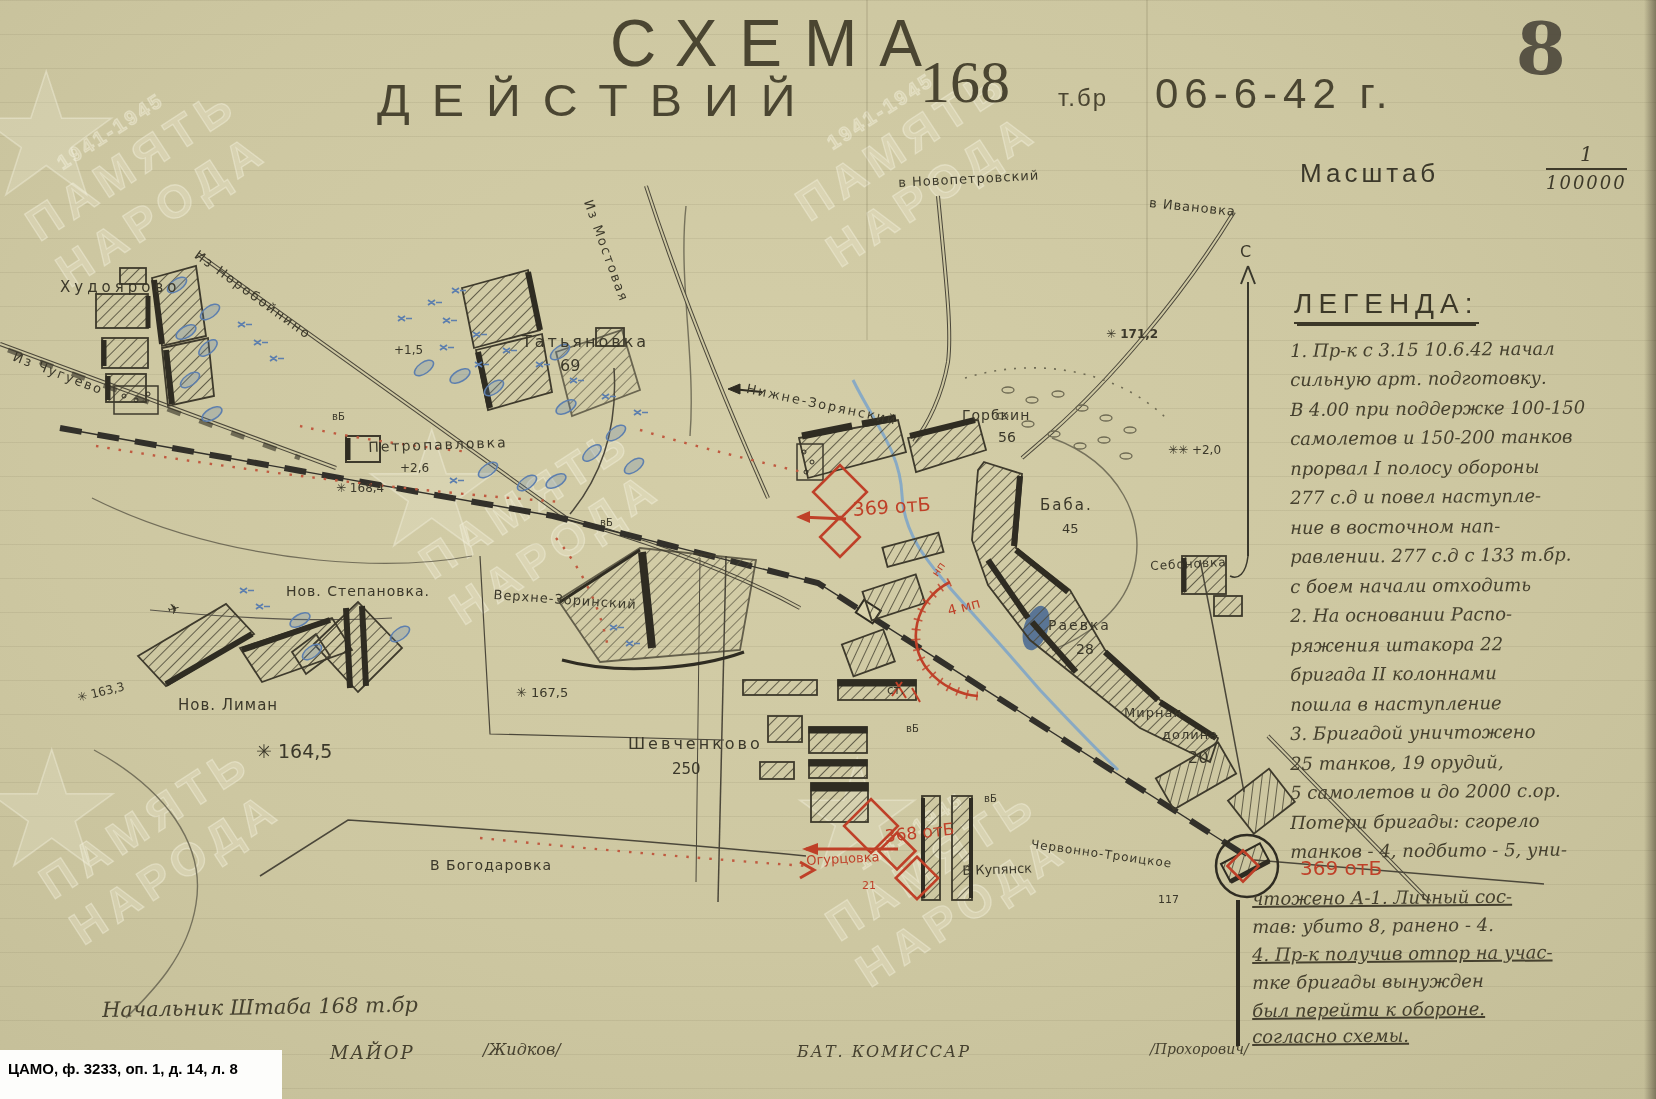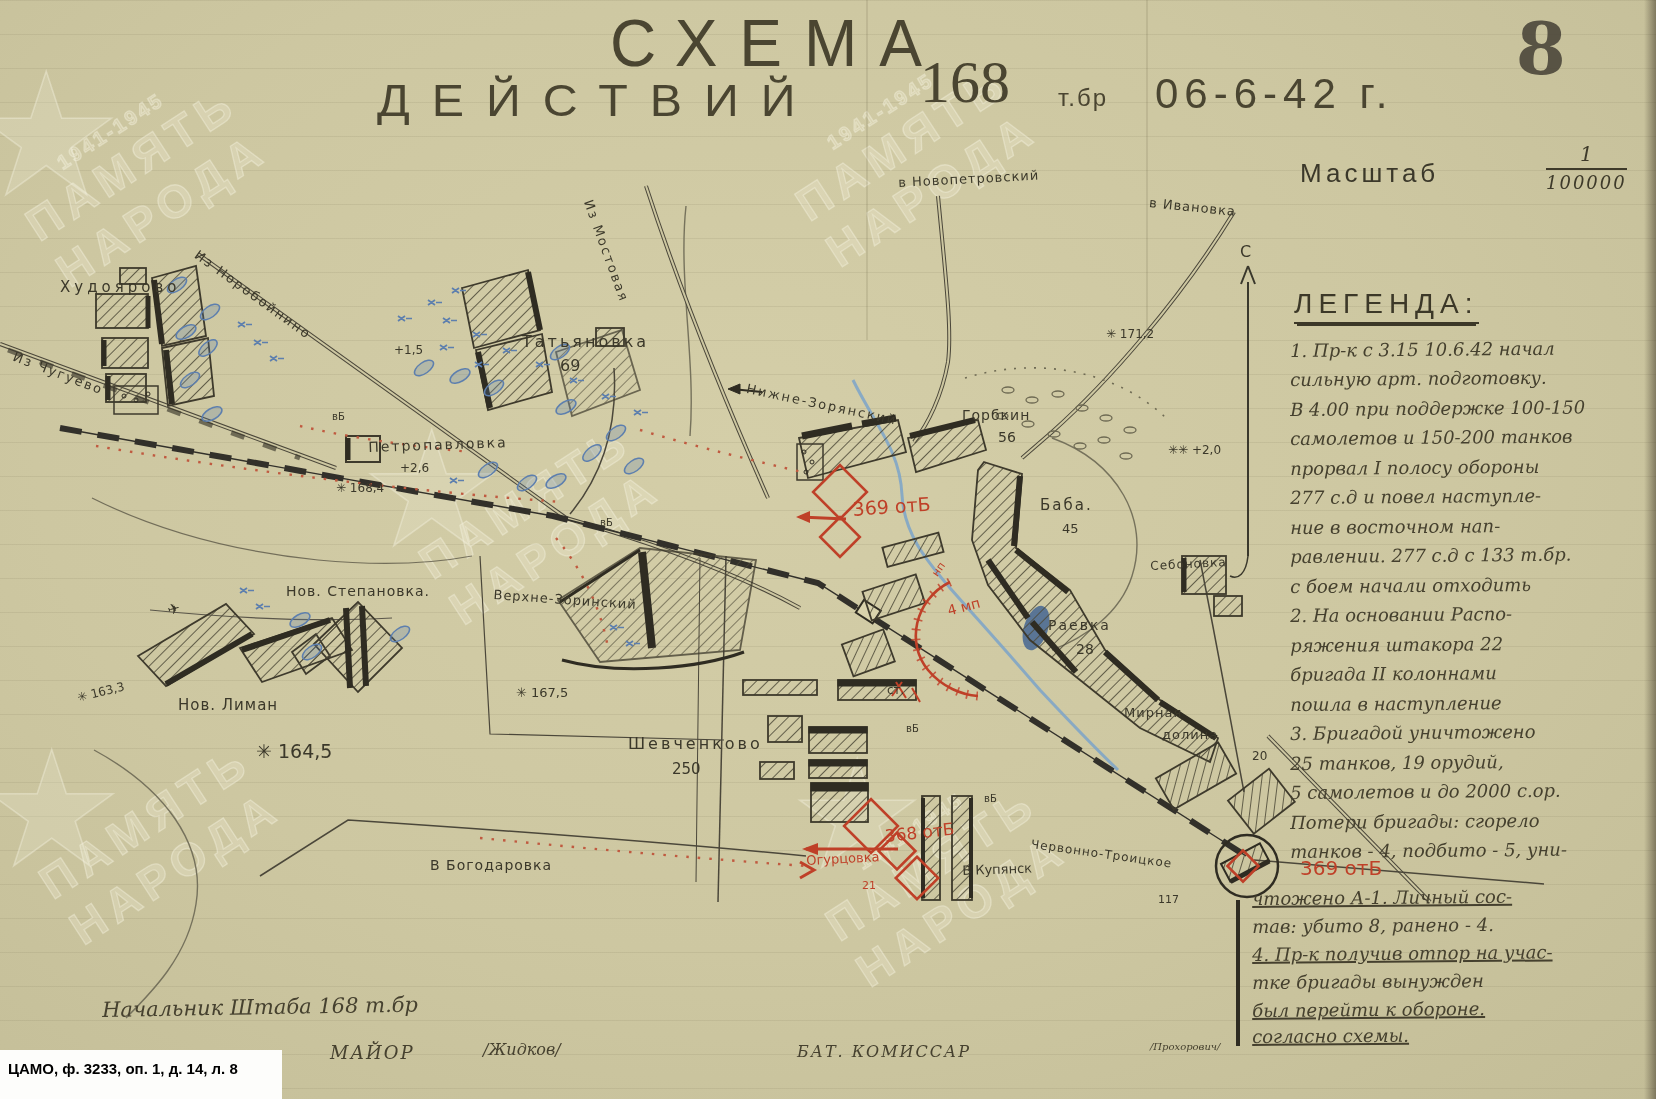--- a/index.html
+++ b/index.html
@@ -394,21 +394,21 @@
   <div class="lbl" style="left:336px;top:482px;font-size:12px;">✳ 168,4</div>
   <div class="lbl" style="left:748px;top:382px;font-size:13px;letter-spacing:2px;transform:rotate(12deg);">Нижне-Зорянский</div>
   <div class="lbl" style="left:962px;top:408px;font-size:14px;letter-spacing:1px;">Горбкин</div>
   <div class="lbl" style="left:998px;top:430px;font-size:14px;">56</div>
   <div class="lbl" style="left:1040px;top:498px;font-size:15px;letter-spacing:2px;">Баба.</div>
   <div class="lbl" style="left:1062px;top:522px;font-size:13px;">45</div>
   <div class="lbl" style="left:1048px;top:618px;font-size:14px;letter-spacing:2px;">Раевка</div>
   <div class="lbl" style="left:1076px;top:642px;font-size:14px;">28</div>
   <div class="lbl" style="left:1124px;top:706px;font-size:13px;letter-spacing:1px;">Мирная</div>
   <div class="lbl" style="left:1162px;top:728px;font-size:13px;letter-spacing:1px;">долина</div>
-  <div class="lbl" style="left:1252px;top:750px;font-size:12px;">20</div>
+  <div class="lbl" style="left:1188px;top:750px;font-size:16px;">20</div>
   <div class="lbl" style="left:1150px;top:560px;font-size:12px;letter-spacing:1px;transform:rotate(-3deg);">Себоновка</div>
   <div class="lbl" style="left:286px;top:584px;font-size:14px;letter-spacing:1px;">Нов. Степановка.</div>
   <div class="lbl" style="left:494px;top:588px;font-size:13px;letter-spacing:1px;transform:rotate(4deg);">Верхне-Зоринский</div>
   <div class="lbl" style="left:516px;top:686px;font-size:13px;">✳ 167,5</div>
   <div class="lbl" style="left:178px;top:698px;font-size:15px;letter-spacing:1px;">Нов. Лиман</div>
   <div class="lbl" style="left:76px;top:692px;font-size:12px;transform:rotate(-14deg);">✳ 163,3</div>
   <div class="lbl" style="left:256px;top:742px;font-size:19px;">✳ 164,5</div>
   <div class="lbl" style="left:628px;top:736px;font-size:16px;letter-spacing:3px;">Шевченково</div>
   <div class="lbl" style="left:672px;top:762px;font-size:15px;">250</div>
   <div class="lbl" style="left:852px;top:684px;font-size:12px;margin-left:35px;">ст.</div>
@@ -416,30 +416,30 @@
   <div class="lbl red" style="left:862px;top:880px;font-size:11px;">21</div>
   <div class="lbl red" style="left:884px;top:828px;font-size:17px;transform:rotate(-6deg);">368 отБ</div>
   <div class="lbl red" style="left:852px;top:500px;font-size:19px;transform:rotate(-4deg);">369 отБ</div>
   <div class="lbl red" style="left:1300px;top:858px;font-size:20px;">369 отБ</div>
   <div class="lbl red" style="left:946px;top:604px;font-size:14px;transform:rotate(-15deg);">4 мп</div>
   <div class="lbl red" style="left:930px;top:572px;font-size:11px;transform:rotate(-55deg);">нп</div>
   <div class="lbl" style="left:1032px;top:838px;font-size:12px;letter-spacing:1px;transform:rotate(8deg);">Червонно-Троицкое</div>
   <div class="lbl" style="left:1158px;top:894px;font-size:11px;">117</div>
   <div class="lbl" style="left:430px;top:858px;font-size:14px;letter-spacing:1px;">В Богодаровка</div>
   <div class="lbl" style="left:962px;top:864px;font-size:13px;transform:rotate(-2deg);">В Купянск</div>
-  <div class="lbl" style="left:1106px;top:328px;font-size:12px;">✳ 171,2</div>
+  <div class="lbl" style="left:1106px;top:328px;font-size:12px;font-weight:bold;">✳ 171,2</div>
   <div class="lbl" style="left:1168px;top:444px;font-size:12px;">✳✳ +2,0</div>
   <div class="lbl" style="left:332px;top:412px;font-size:10px;">вБ</div>
   <div class="lbl" style="left:600px;top:518px;font-size:10px;">вБ</div>
   <div class="lbl" style="left:906px;top:724px;font-size:10px;">вБ</div>
   <div class="lbl" style="left:984px;top:794px;font-size:10px;">вБ</div>
   <div class="lbl" style="left:166px;top:604px;font-size:15px;transform:rotate(-15deg);">✈</div>
 
   <div class="lbl hw" style="left:102px;top:1000px;font-size:21px;transform:rotate(-1deg);">Начальник Штаба 168 т.бр</div>
   <div class="lbl hw" style="left:330px;top:1044px;font-size:18px;letter-spacing:2px;">МАЙОР</div>
   <div class="lbl hw" style="left:483px;top:1042px;font-size:16px;">/Жидков/</div>
   <div class="lbl hw" style="left:797px;top:1044px;font-size:16px;letter-spacing:2px;">БАТ. КОМИССАР</div>
-  <div class="lbl hw" style="left:1150px;top:1042px;font-size:10px;">/Прохорович/</div>
+  <div class="lbl hw" style="left:1150px;top:1042px;font-size:14px;">/Прохорович/</div>
 
   <div class="archbar"></div>
   <div class="archtxt">ЦАМО, ф. 3233, оп. 1, д. 14, л. 8</div>
   <div class="edge"></div>
 </div>
 
 </body></html>

